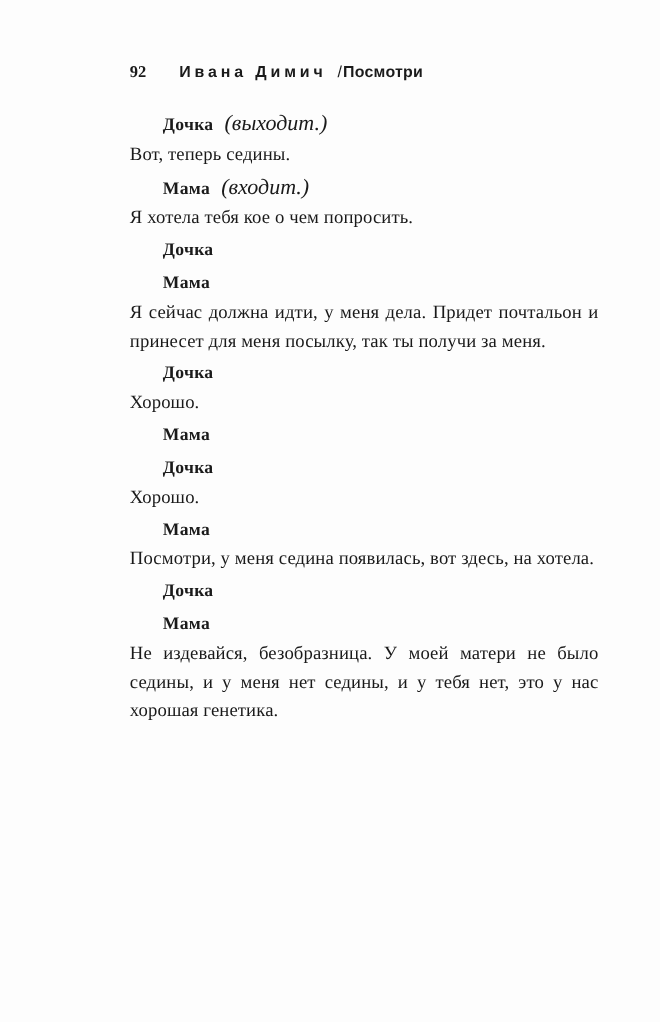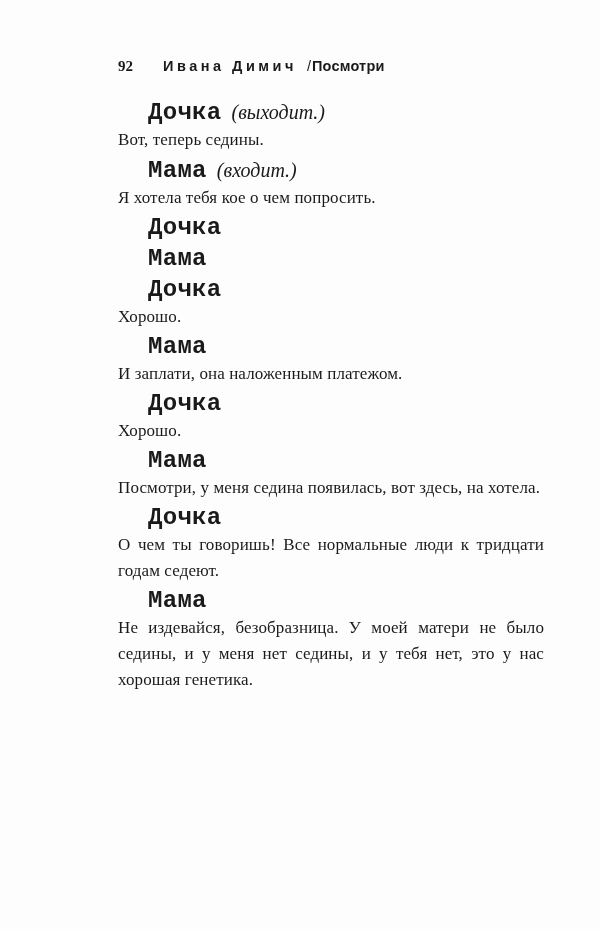--- a/index.html
+++ b/index.html
@@ -37,23 +37,23 @@
   .sep { margin-right: 1px; font-weight: 400; }
   .book-title { letter-spacing: 0.2px; }
 
   .entry { margin-bottom: 4px; }
   .speaker-line {
     margin-left: 30px;
     line-height: 26px;
     white-space: nowrap;
   }
   .speaker {
-    font-family: Liberation Mono, monospace;
+    font-family: Liberation Serif, serif;
     font-weight: 700;
-    font-size: 24px;
+    font-size: 16px;
     letter-spacing: 0.3px;
   }
   .direction {
     font-family: "Liberation Serif", serif;
     font-style: italic;
     font-size: 20px;
     margin-left: 6px;
   }
   .speech {
     font-size: 17px;
@@ -94,55 +94,54 @@
   <div class="entry">
     <div class="speaker-line">
       <span class="speaker">Дочка</span>
     </div>
   </div>
 
   <div class="entry">
     <div class="speaker-line">
       <span class="speaker">Мама</span>
     </div>
+    <p class="speech">Я сейчас должна идти, у меня дела. Придет почтальон и принесет для меня посылку, так ты получи за меня.</p>
   </div>
 
   <div class="entry">
     <div class="speaker-line">
       <span class="speaker">Дочка</span>
     </div>
     <p class="speech">Хорошо.</p>
   </div>
 
   <div class="entry">
     <div class="speaker-line">
       <span class="speaker">Мама</span>
     </div>
-    <p class="speech">И заплати, она наложенным платежом.</p>
   </div>
 
   <div class="entry">
     <div class="speaker-line">
       <span class="speaker">Дочка</span>
     </div>
     <p class="speech">Хорошо.</p>
   </div>
 
   <div class="entry">
     <div class="speaker-line">
       <span class="speaker">Мама</span>
     </div>
     <p class="speech">Посмотри, у меня седина появилась, вот здесь, на хотела.</p>
   </div>
 
   <div class="entry">
     <div class="speaker-line">
       <span class="speaker">Дочка</span>
     </div>
-    <p class="speech">О чем ты говоришь! Все нормальные люди к тридцати годам седеют.</p>
   </div>
 
   <div class="entry">
     <div class="speaker-line">
       <span class="speaker">Мама</span>
     </div>
     <p class="speech">Не издевайся, безобразница. У моей матери не было седи­ны, и у меня нет седины, и у тебя нет, это у нас хорошая генетика.</p>
   </div>
 
 </div>

